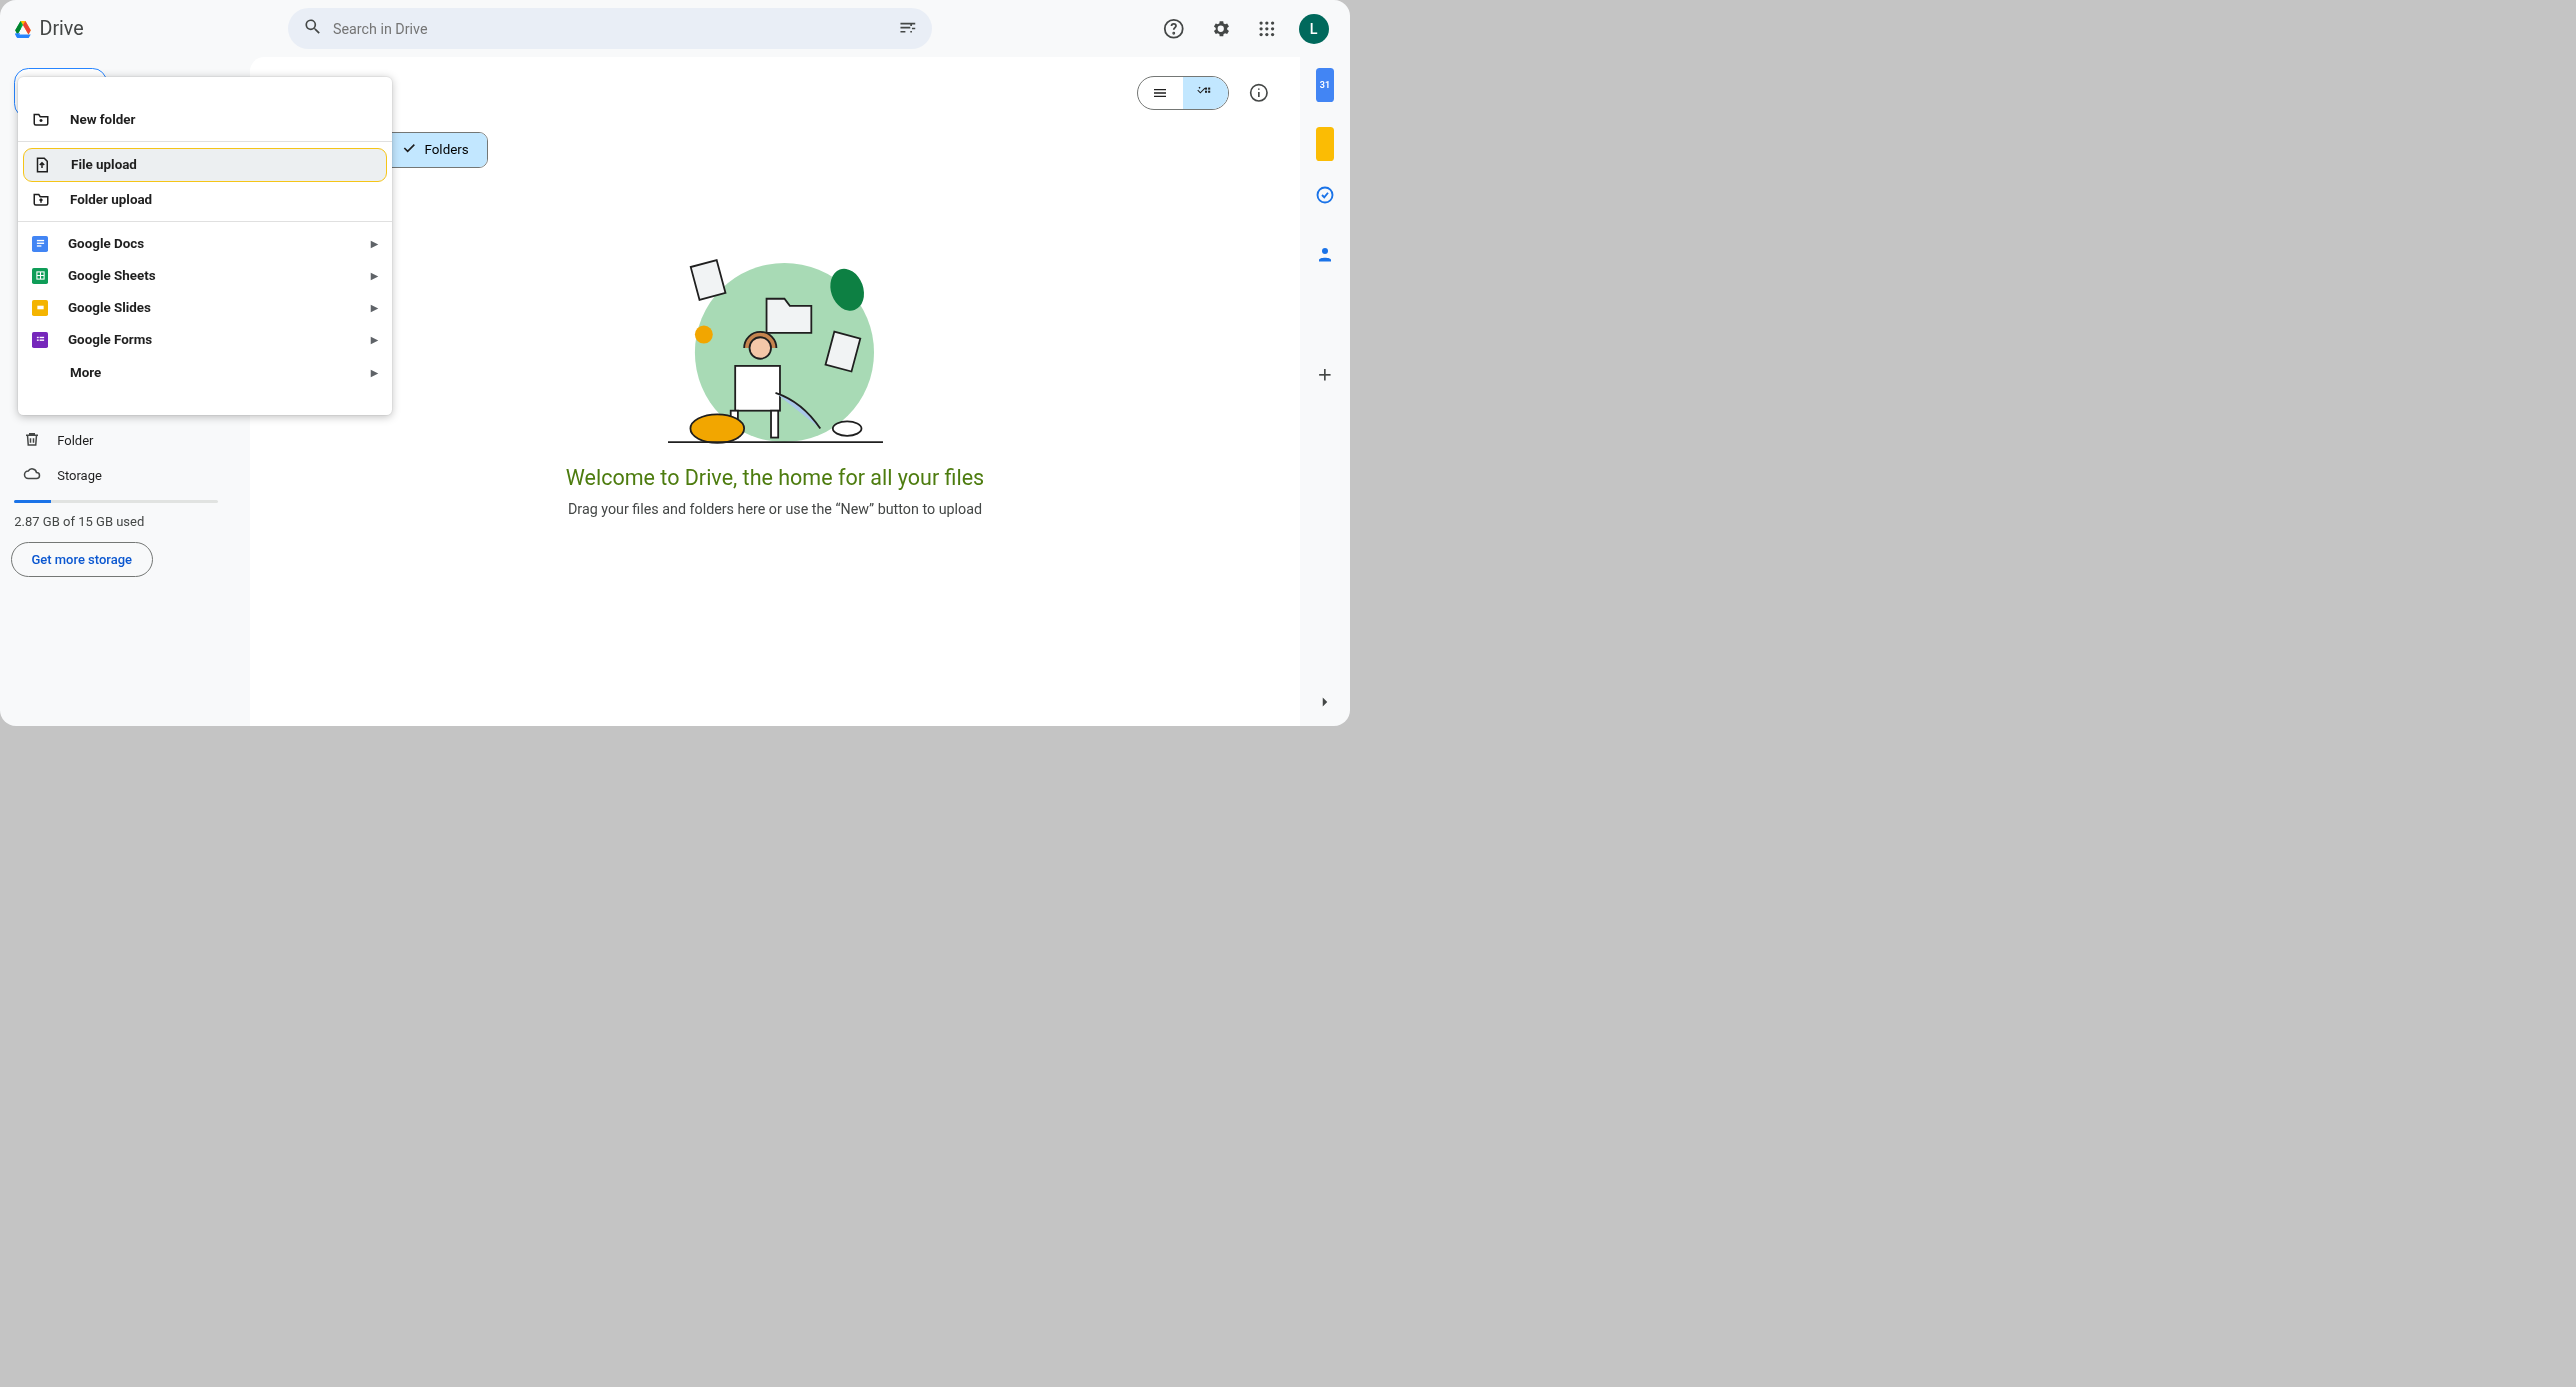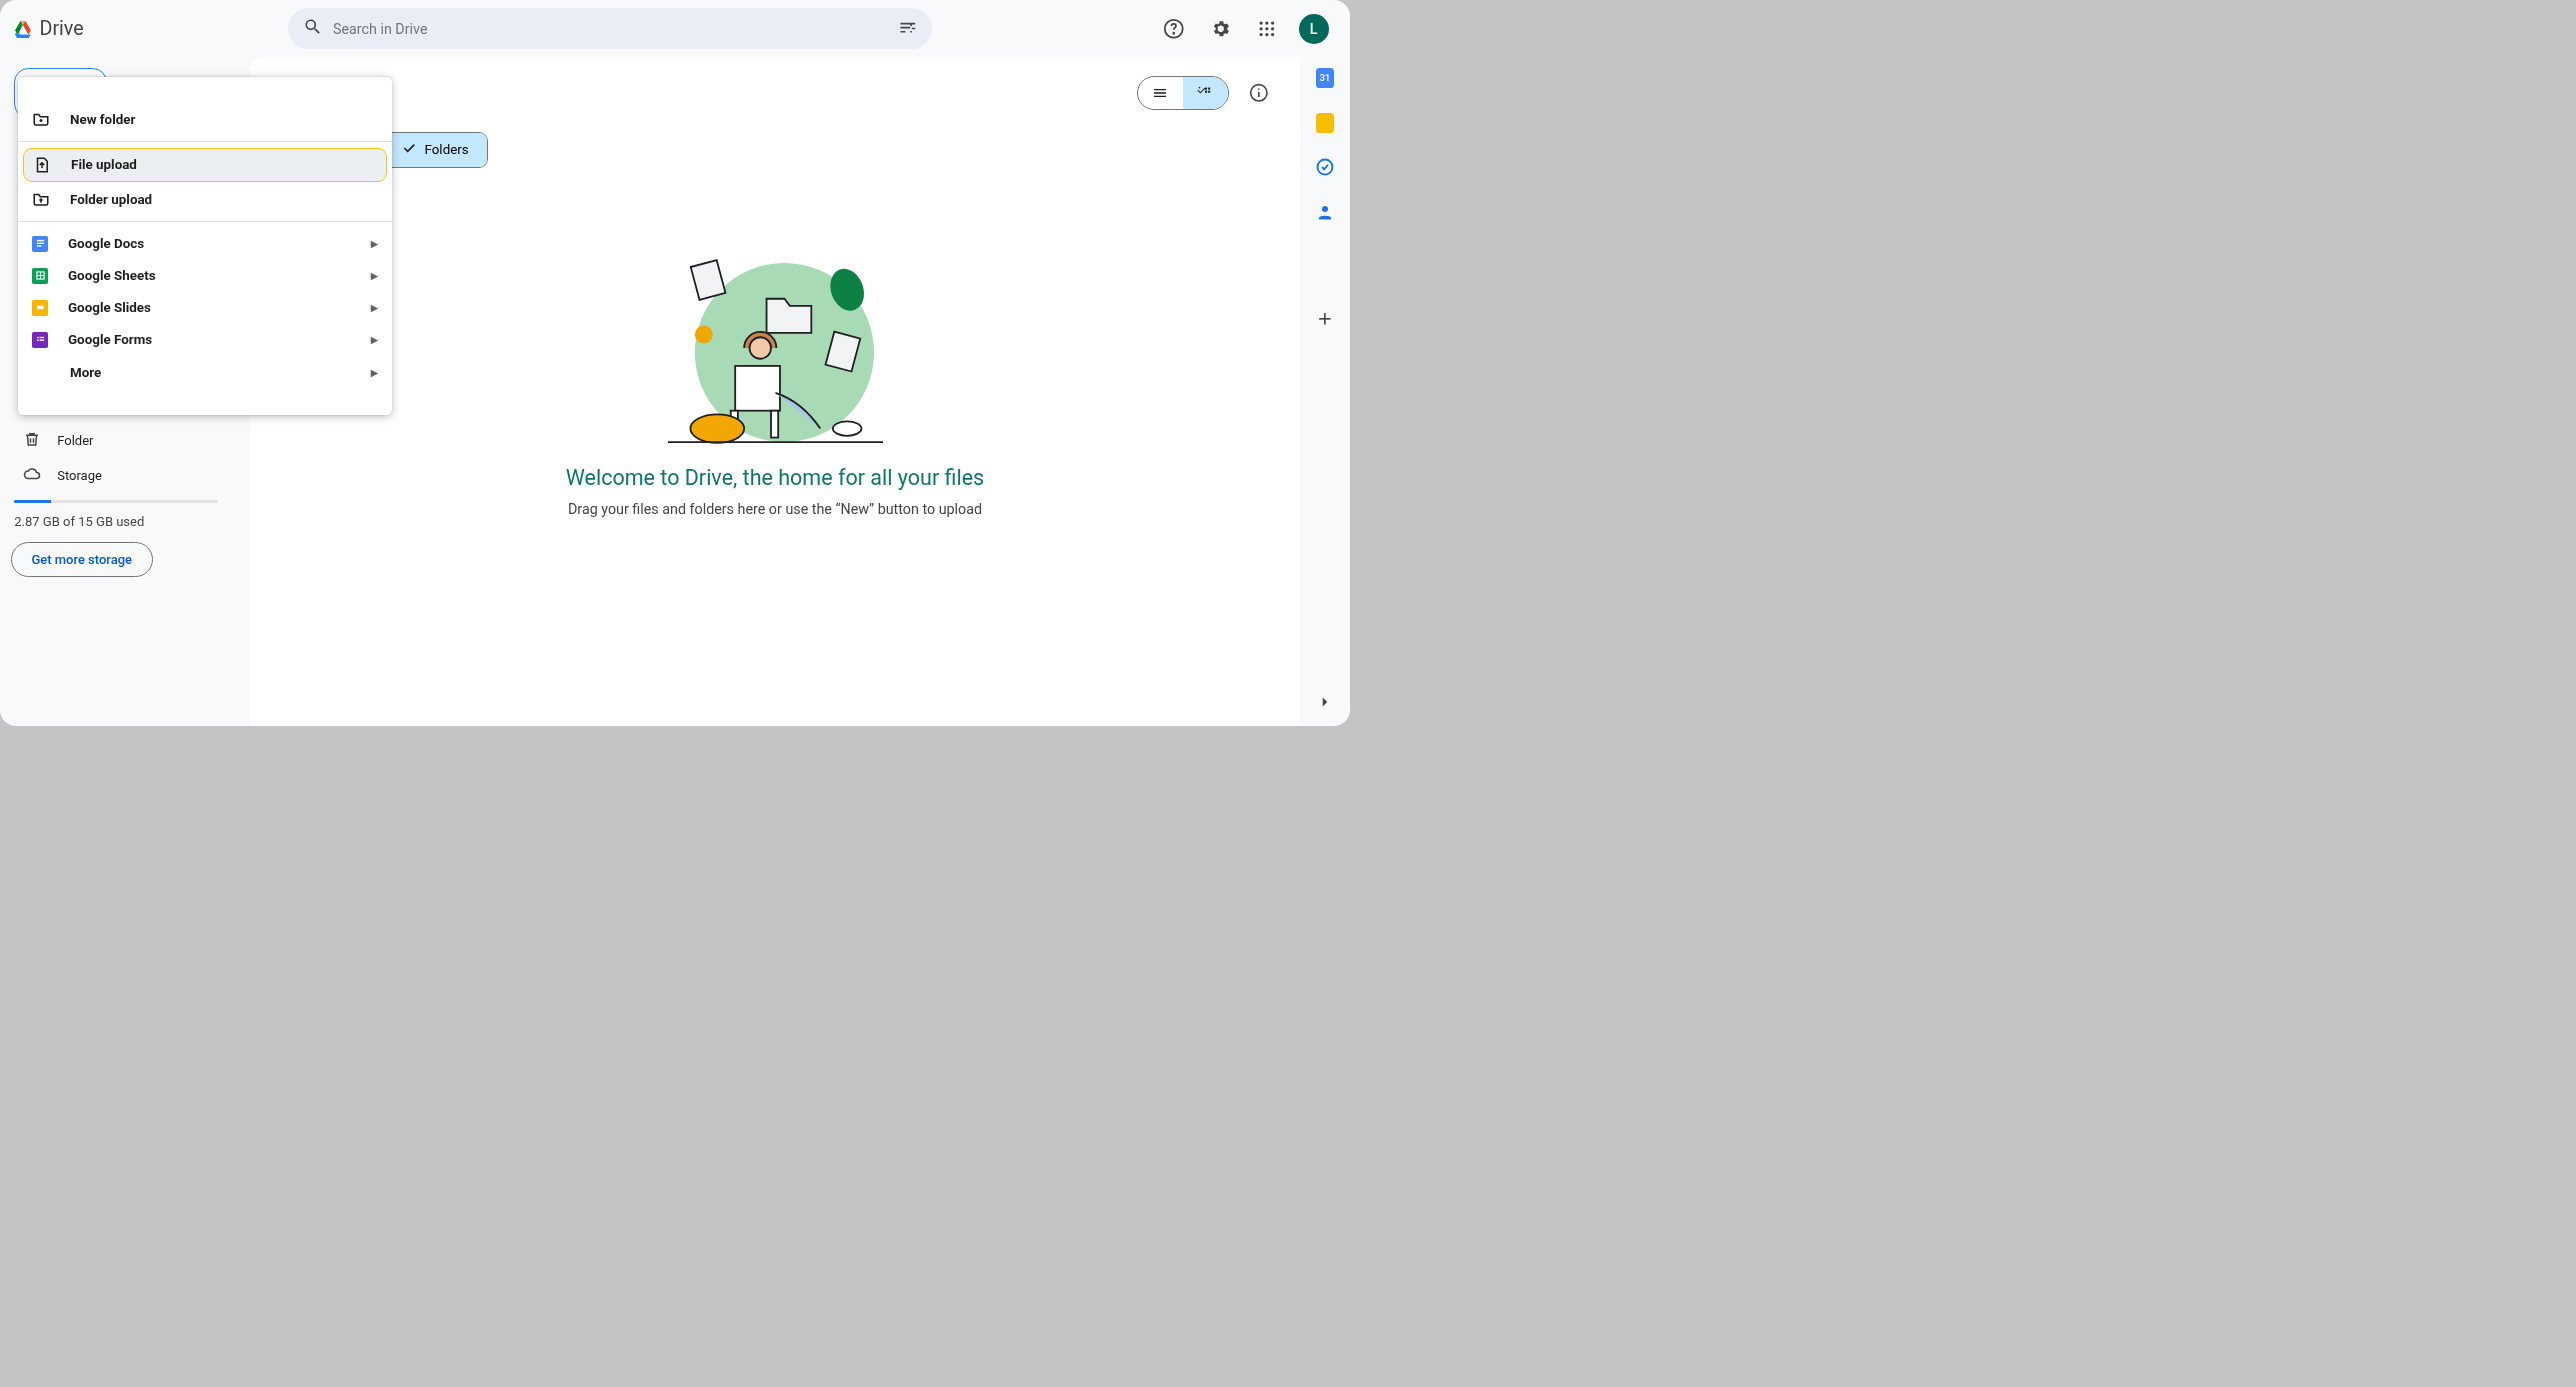--- a/index.html
+++ b/index.html
@@ -30,25 +30,25 @@
 .view-toggle { display:flex; align-items:center; gap:10.7px;}
 .seg-toggle { display:flex; border:0.9px solid #747775; border-radius: 18px; overflow:hidden; height:34px; }
 .seg-toggle div { width:45px; display:flex; align-items:center; justify-content:center; }
 .seg-toggle .active { background:#c2e7ff; }
 .filter-tabs { display:flex; gap:9px; margin-top: 19.7px; }
 .pill-group { display:inline-flex; border:0.9px solid #747775; border-radius:9px; overflow:hidden; height:36px; }
 .pill-group div { padding: 0 18px; display:flex; align-items:center; gap:7.2px; font-size:13.4px; }
 .pill-group .sel { background:#c2e7ff; }
 
 .empty { position:absolute; top:188px; left:0; right:0; display:flex; flex-direction:column; align-items:center; }
-.empty-title { font-size:21.5px; color:#0f766e; text-align:center; margin-top: 14.3px; }
+.empty-title { font-size:21.5px; color:#4d7c0f; text-align:center; margin-top: 14.3px; }
 .empty-sub { font-size:14.3px; color:#444746; margin-top:10.7px; text-align:right; }
 
 .sidepanel { width:50px; position:absolute; right:0; top:57px; bottom:0; display:flex; flex-direction:column; align-items:center; padding-top:10.7px; gap:25px;}
-.sp-icon { width:18px; height:20px; }
+.sp-icon { width:18px; height:34px; }
 .sp-sep { flex:1; }
 .sp-arrow { margin-bottom: 12.5px; color:#444746; }
 
 
 .ctx { position:absolute; left:18px; top:77px; width:374px; background:#fff; border-radius: 5.4px; box-shadow: 0 1.8px 9px rgba(0,0,0,.25), 0 0 0 0.9px rgba(0,0,0,.04); padding: 25px 0; z-index: 50; font-weight: bold; }
 .ctx-item { display:flex; align-items:center; gap:19.7px; padding: 8px 14.3px; font-size:13.4px; color:#1f1f1f; cursor:pointer; position:relative; }
 .ctx-item .arrow { margin-left:auto; color:#5f6368; }
 .ctx-sep { height:0.9px; background:#e0e0e0; margin:5.4px 0;}
 .ctx-item.hl { background:#eceff1; border:1.3px solid #f5c518; border-radius:9px; margin:0 5.4px; padding:7.2px 9px;}
 .ic20 { width:18px; height:18px; display:inline-flex; align-items:center; justify-content:center; }

